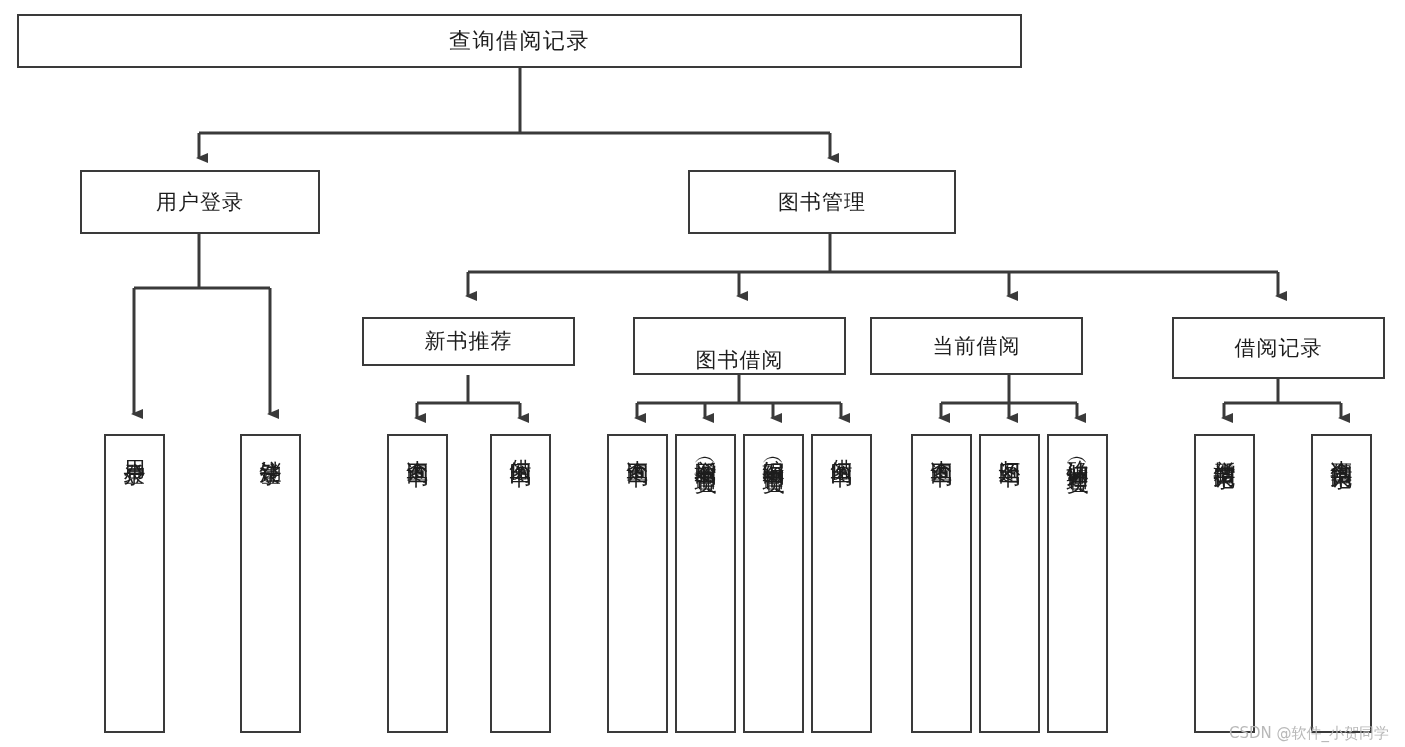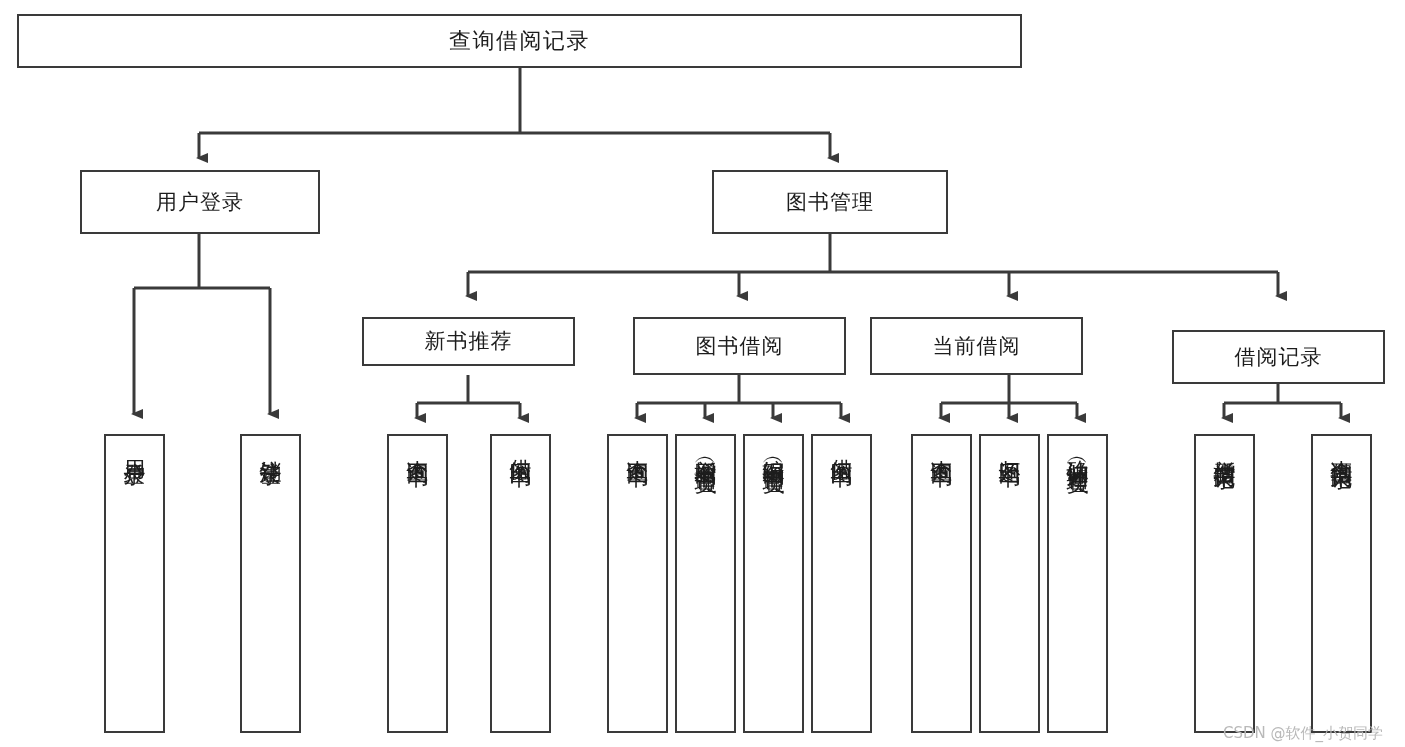--- a/index.html
+++ b/index.html
@@ -62,21 +62,21 @@
     writing-mode: vertical-rl;
     text-orientation: upright;
     -webkit-writing-mode: vertical-rl;
     font-size: 22px;
     line-height: 1;
     letter-spacing: 2px;
     white-space: nowrap;
   }
   .watermark {
     position: absolute;
-    right: 22px;
+    right: 16px;
     bottom: 4px;
     font-size: 15px;
     color: #b9b9b9;
     z-index: 5;
     white-space: nowrap;
     font-family: "DejaVu Sans", "Liberation Sans", sans-serif;
   }
 </style>
 </head>
 <body>
@@ -133,34 +133,34 @@
     </g>
   </svg>
 
   <div class="node horiz root" style="left:17px; top:14px; width:1005px; height:54px;">
     <span class="lbl">查询借阅记录</span>
   </div>
 
   <div class="node horiz" style="left:80px; top:170px; width:240px; height:64px;">
     <span class="lbl">用户登录</span>
   </div>
-  <div class="node horiz" style="left:712px; top:170px; width:236px; height:64px;">
+  <div class="node horiz" style="left:688px; top:170px; width:268px; height:64px;">
     <span class="lbl">图书管理</span>
   </div>
 
   <div class="node horiz" style="left:362px; top:317px; width:213px; height:49px;">
     <span class="lbl">新书推荐</span>
   </div>
-  <div class="node horiz" style="left:633px; top:317px; width:213px; height:58px;">
+  <div class="node horiz" style="left:633px; top:317px; width:213px; height:58px;align-items:flex-end;">
     <span class="lbl">图书借阅</span>
   </div>
   <div class="node horiz" style="left:870px; top:317px; width:213px; height:58px;">
     <span class="lbl">当前借阅</span>
   </div>
-  <div class="node horiz" style="left:1172px; top:330px; width:213px; height:54px;">
+  <div class="node horiz" style="left:1172px; top:317px; width:213px; height:62px;">
     <span class="lbl">借阅记录</span>
   </div>
 
   <div class="node vert" style="left:104px; top:434px; width:61px; height:299px;">
     <span class="lbl">用户登录</span>
   </div>
   <div class="node vert" style="left:240px; top:434px; width:61px; height:299px;">
     <span class="lbl">注销登录</span>
   </div>
 

